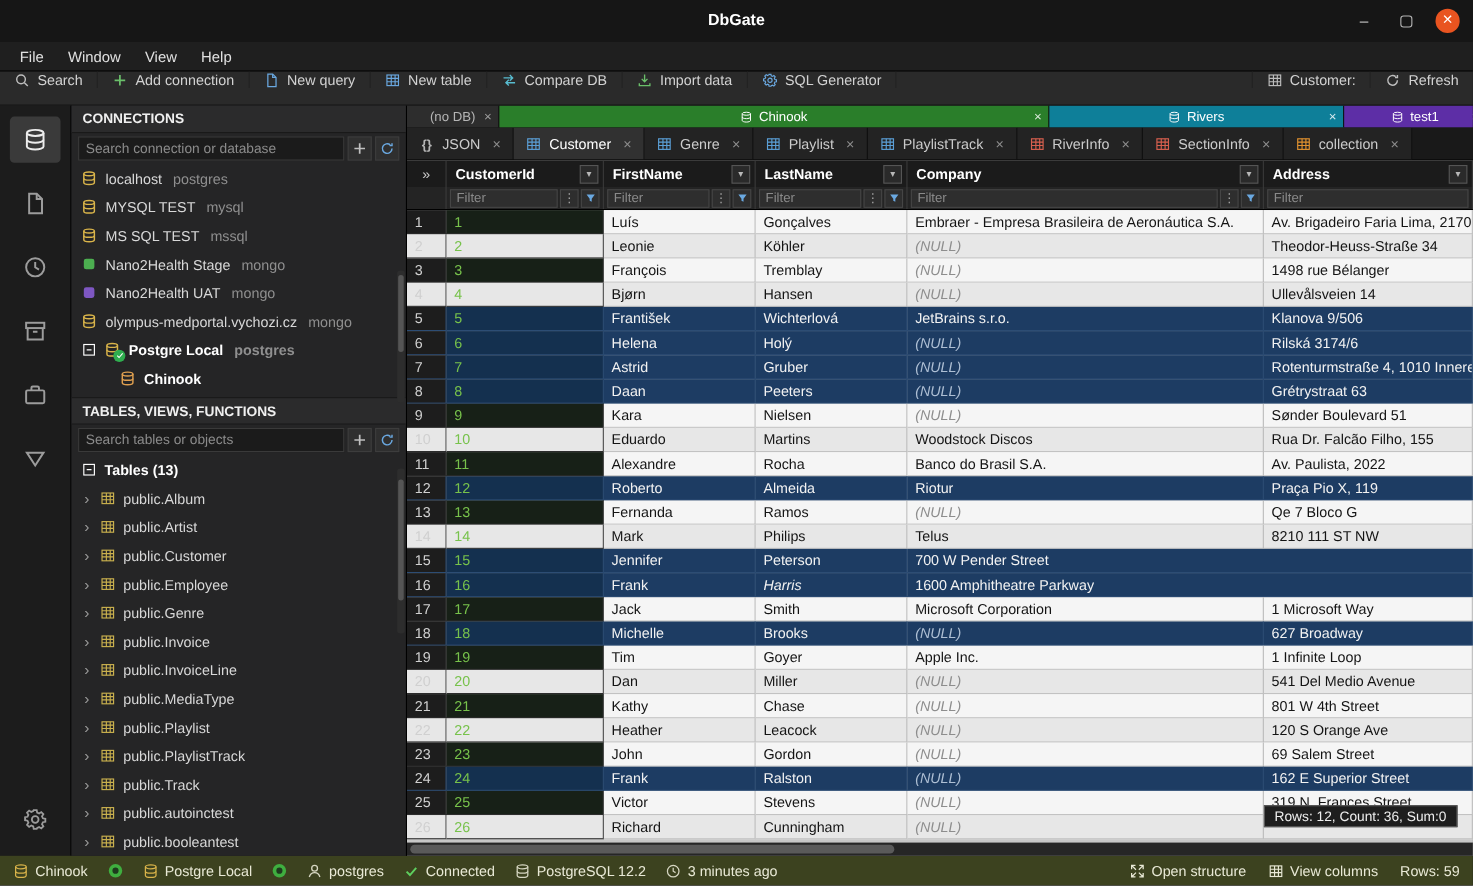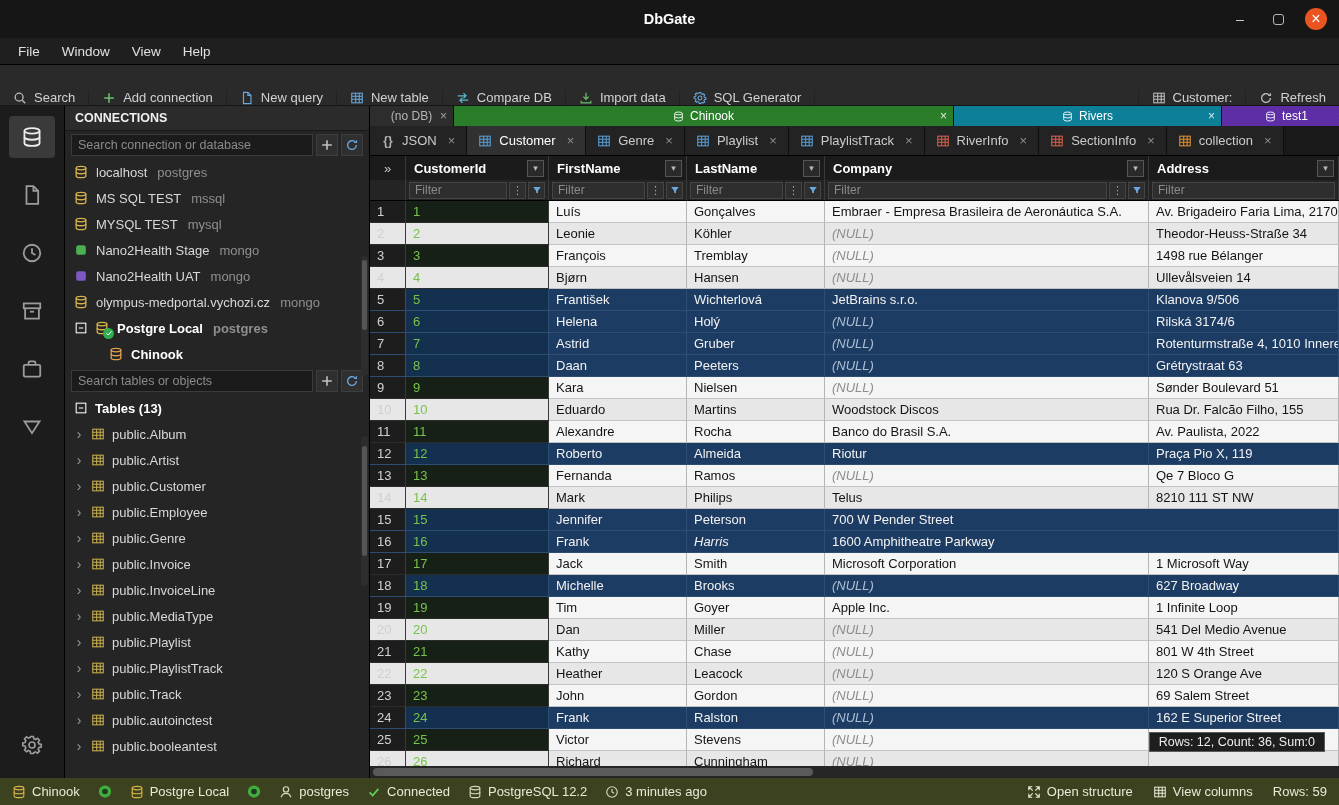--- a/index.html
+++ b/index.html
@@ -13,21 +13,21 @@
 .win-controls{position:absolute;right:12px;top:0;height:100%;display:flex;align-items:center;gap:16px}
 .wc{width:22px;height:22px;display:flex;align-items:center;justify-content:center;color:#ccc;border-radius:50%;font-size:14px}
 .wc.max i{width:11px;height:11px;border:1.6px solid #b5b5b5;border-radius:3px;display:block}
 .wc.close{background:#E95420;color:#fff;font-size:16px}
 
 
 .menubar{height:26px;background:#1f1f1f;display:flex;align-items:center;padding:0 8px;gap:2px;flex:none}
 .menu-item{padding:3px 10px;color:#e0e0e0;font-size:13.5px}
 
 
-.toolbar{height:42px;background:#2a2a2a;border-top:1px solid #000;border-bottom:1px solid #151515;display:flex;align-items:flex-end;flex:none}
+.toolbar{height:32px;background:#2a2a2a;border-top:1px solid #000;border-bottom:1px solid #151515;display:flex;align-items:flex-start;flex:none}
 .tool-btn{display:flex;align-items:center;gap:7px;padding:0 13px;color:#d2d2d2;border-right:1px solid #222;font-size:13px;white-space:nowrap}
 .toolbar .spacer{flex:1}
 .tool-btn.right{border-right:none;border-left:1px solid #222}
 
 
 .icon{display:inline-flex;width:14px;height:14px;align-items:center;justify-content:center;flex:none;font-style:normal}
 .icon svg{width:100%;height:100%;display:block}
 .icon.txt{font-size:12px;font-weight:bold}
 
 
@@ -310,35 +310,35 @@
           <div class="tree-row">
             <span class="icon-wrap">
               <span class="icon" style="color: rgb(217, 180, 74);">
                 <svg viewBox="0 0 16 16" fill="none" stroke="currentColor" stroke-width="1.5">
                   <ellipse cx="8" cy="3.5" rx="5.5" ry="2"></ellipse>
                   <path d="M2.5 3.5v9c0 1.1 2.5 2 5.5 2s5.5-.9 5.5-2v-9"></path>
                   <path d="M2.5 8c0 1.1 2.5 2 5.5 2s5.5-.9 5.5-2"></path>
                 </svg>
               </span>
             </span>
-            <span>MS SQL TEST</span>
-            <span class="engine">mssql</span>
+            <span>MYSQL TEST</span>
+            <span class="engine">mysql</span>
           </div>
           <div class="tree-row">
             <span class="icon-wrap">
               <span class="icon" style="color: rgb(217, 180, 74);">
                 <svg viewBox="0 0 16 16" fill="none" stroke="currentColor" stroke-width="1.5">
                   <ellipse cx="8" cy="3.5" rx="5.5" ry="2"></ellipse>
                   <path d="M2.5 3.5v9c0 1.1 2.5 2 5.5 2s5.5-.9 5.5-2v-9"></path>
                   <path d="M2.5 8c0 1.1 2.5 2 5.5 2s5.5-.9 5.5-2"></path>
                 </svg>
               </span>
             </span>
-            <span>MYSQL TEST</span>
-            <span class="engine">mysql</span>
+            <span>MS SQL TEST</span>
+            <span class="engine">mssql</span>
           </div>
           <div class="tree-row">
             <span class="icon-wrap">
               <span class="icon" style="color: rgb(76, 175, 80);">
                 <svg viewBox="0 0 16 16">
                   <rect x="2.5" y="2.5" width="11" height="11" rx="2.5" fill="currentColor"></rect>
                 </svg>
               </span>
             </span>
             <span>Nano2Health Stage</span>
@@ -398,20 +398,21 @@
                 <svg viewBox="0 0 16 16" fill="none" stroke="currentColor" stroke-width="1.5">
                   <ellipse cx="8" cy="3.5" rx="5.5" ry="2"></ellipse>
                   <path d="M2.5 3.5v9c0 1.1 2.5 2 5.5 2s5.5-.9 5.5-2v-9"></path>
                   <path d="M2.5 8c0 1.1 2.5 2 5.5 2s5.5-.9 5.5-2"></path>
                 </svg>
               </span>
             </span>
             <span>Chinook</span>
           </div>
         </div>
+      <div class="panel-header second">TABLES, VIEWS, FUNCTIONS</div>
       <div class="searchrow">
         <input placeholder="Search tables or objects" style="">
         <div class="sq-btn">
             <span class="icon" id="ic-plus-2">
               <svg viewBox="0 0 16 16" fill="none" stroke="currentColor" stroke-width="1.8">
                 <path d="M8 2.5v11M2.5 8h11"></path>
               </svg>
             </span>
           </div>
         <div class="sq-btn">

